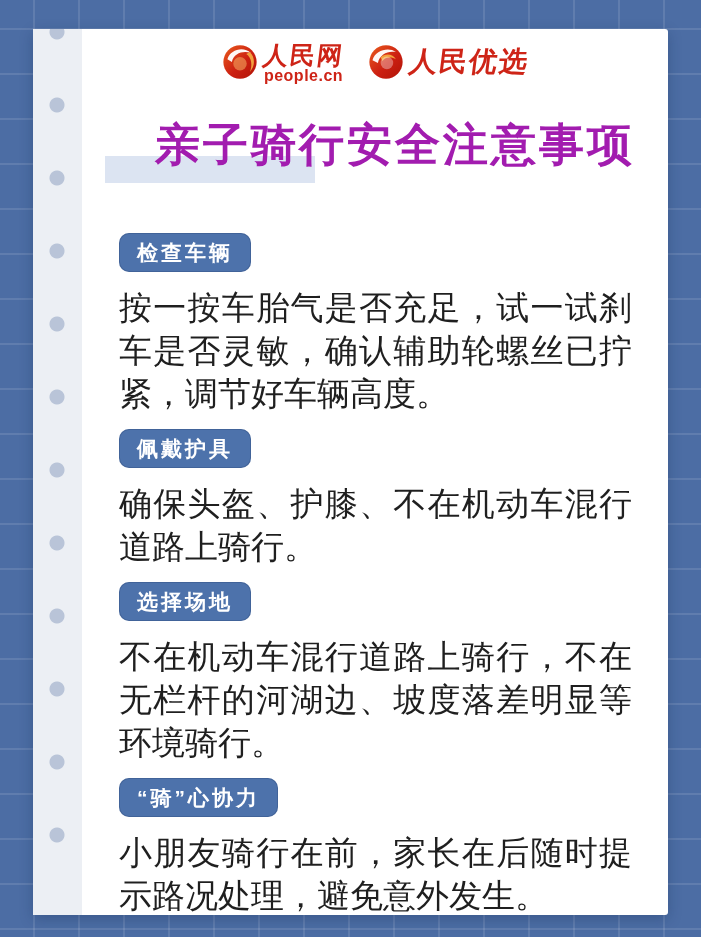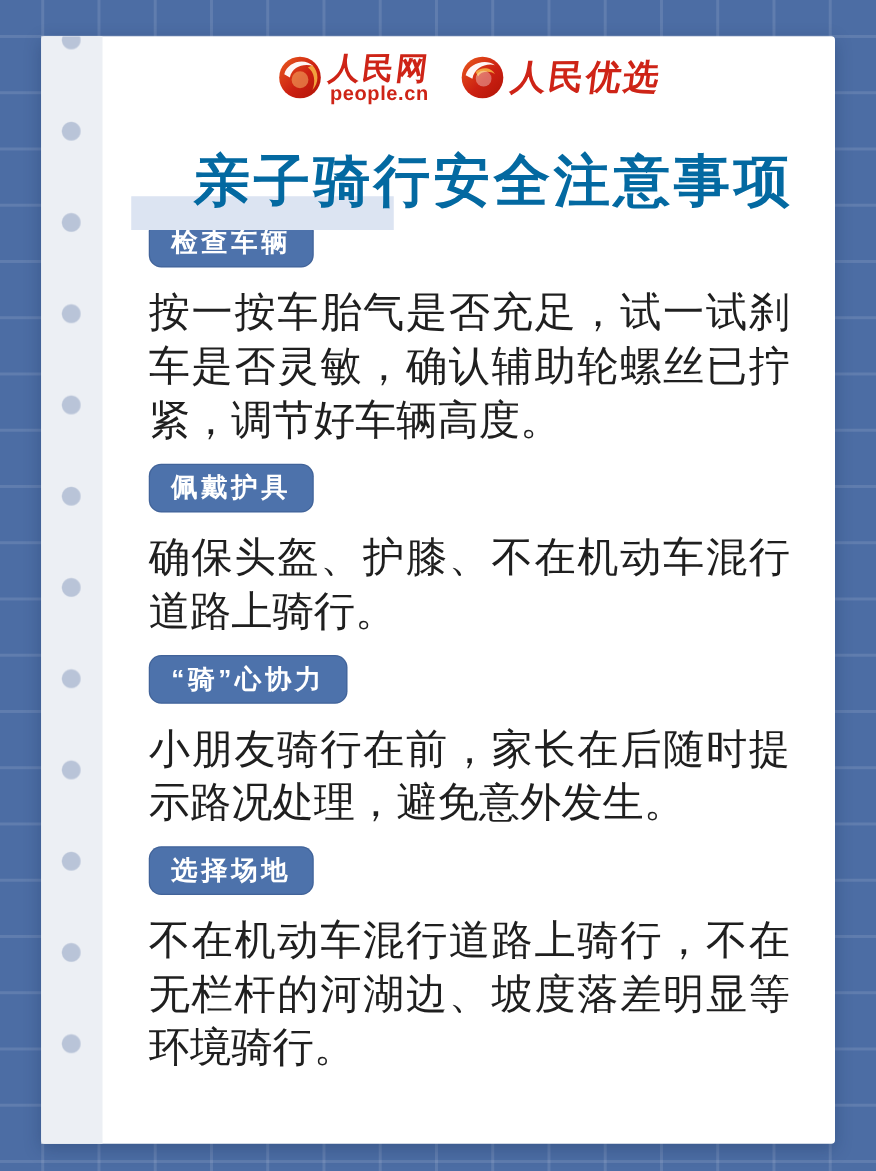--- a/index.html
+++ b/index.html
@@ -92,27 +92,27 @@
     width: 210px; height: 27px;
     background: #dce4f2;
     z-index: 0;
   }
   .title-text {
     position: relative;
     z-index: 1;
     font-size: 45px;
     font-weight: 800;
     letter-spacing: 3px;
-    color: #0369a1;
+    color: #a21caf;
     white-space: nowrap;
     margin-left: 36px;
   }
 
   
-  .sections { }
+  .sections { margin-top: 58px; }
   .section + .section { margin-top: 14px; }
   .section-badge {
     display: inline-block;
     background: #4d72ab;
     color: #ffffff;
     font-size: 21px;
     font-weight: 700;
     letter-spacing: 3px;
     line-height: 25px;
     padding: 7px 18px;
@@ -198,25 +198,25 @@
         <span class="section-badge">检查车辆</span>
         <p class="section-text">按一按车胎气是否充足，试一试刹车是否灵敏，确认辅助轮螺丝已拧紧，调节好车辆高度。</p>
       </div>
 
       <div class="section">
         <span class="section-badge">佩戴护具</span>
         <p class="section-text">确保头盔、护膝、不在机动车混行道路上骑行。</p>
       </div>
 
       <div class="section">
+        <span class="section-badge">选择场地</span>
+        <p class="section-text">不在机动车混行道路上骑行，不在无栏杆的河湖边、坡度落差明显等环境骑行。</p>
+      </div>
+
+      <div class="section">
         <span class="section-badge">“骑”心协力</span>
         <p class="section-text">小朋友骑行在前，家长在后随时提示路况处理，避免意外发生。</p>
       </div>
 
-      <div class="section">
-        <span class="section-badge">选择场地</span>
-        <p class="section-text">不在机动车混行道路上骑行，不在无栏杆的河湖边、坡度落差明显等环境骑行。</p>
-      </div>
-
     </div>
 
   </div>
 </div>
 
 </body></html>

